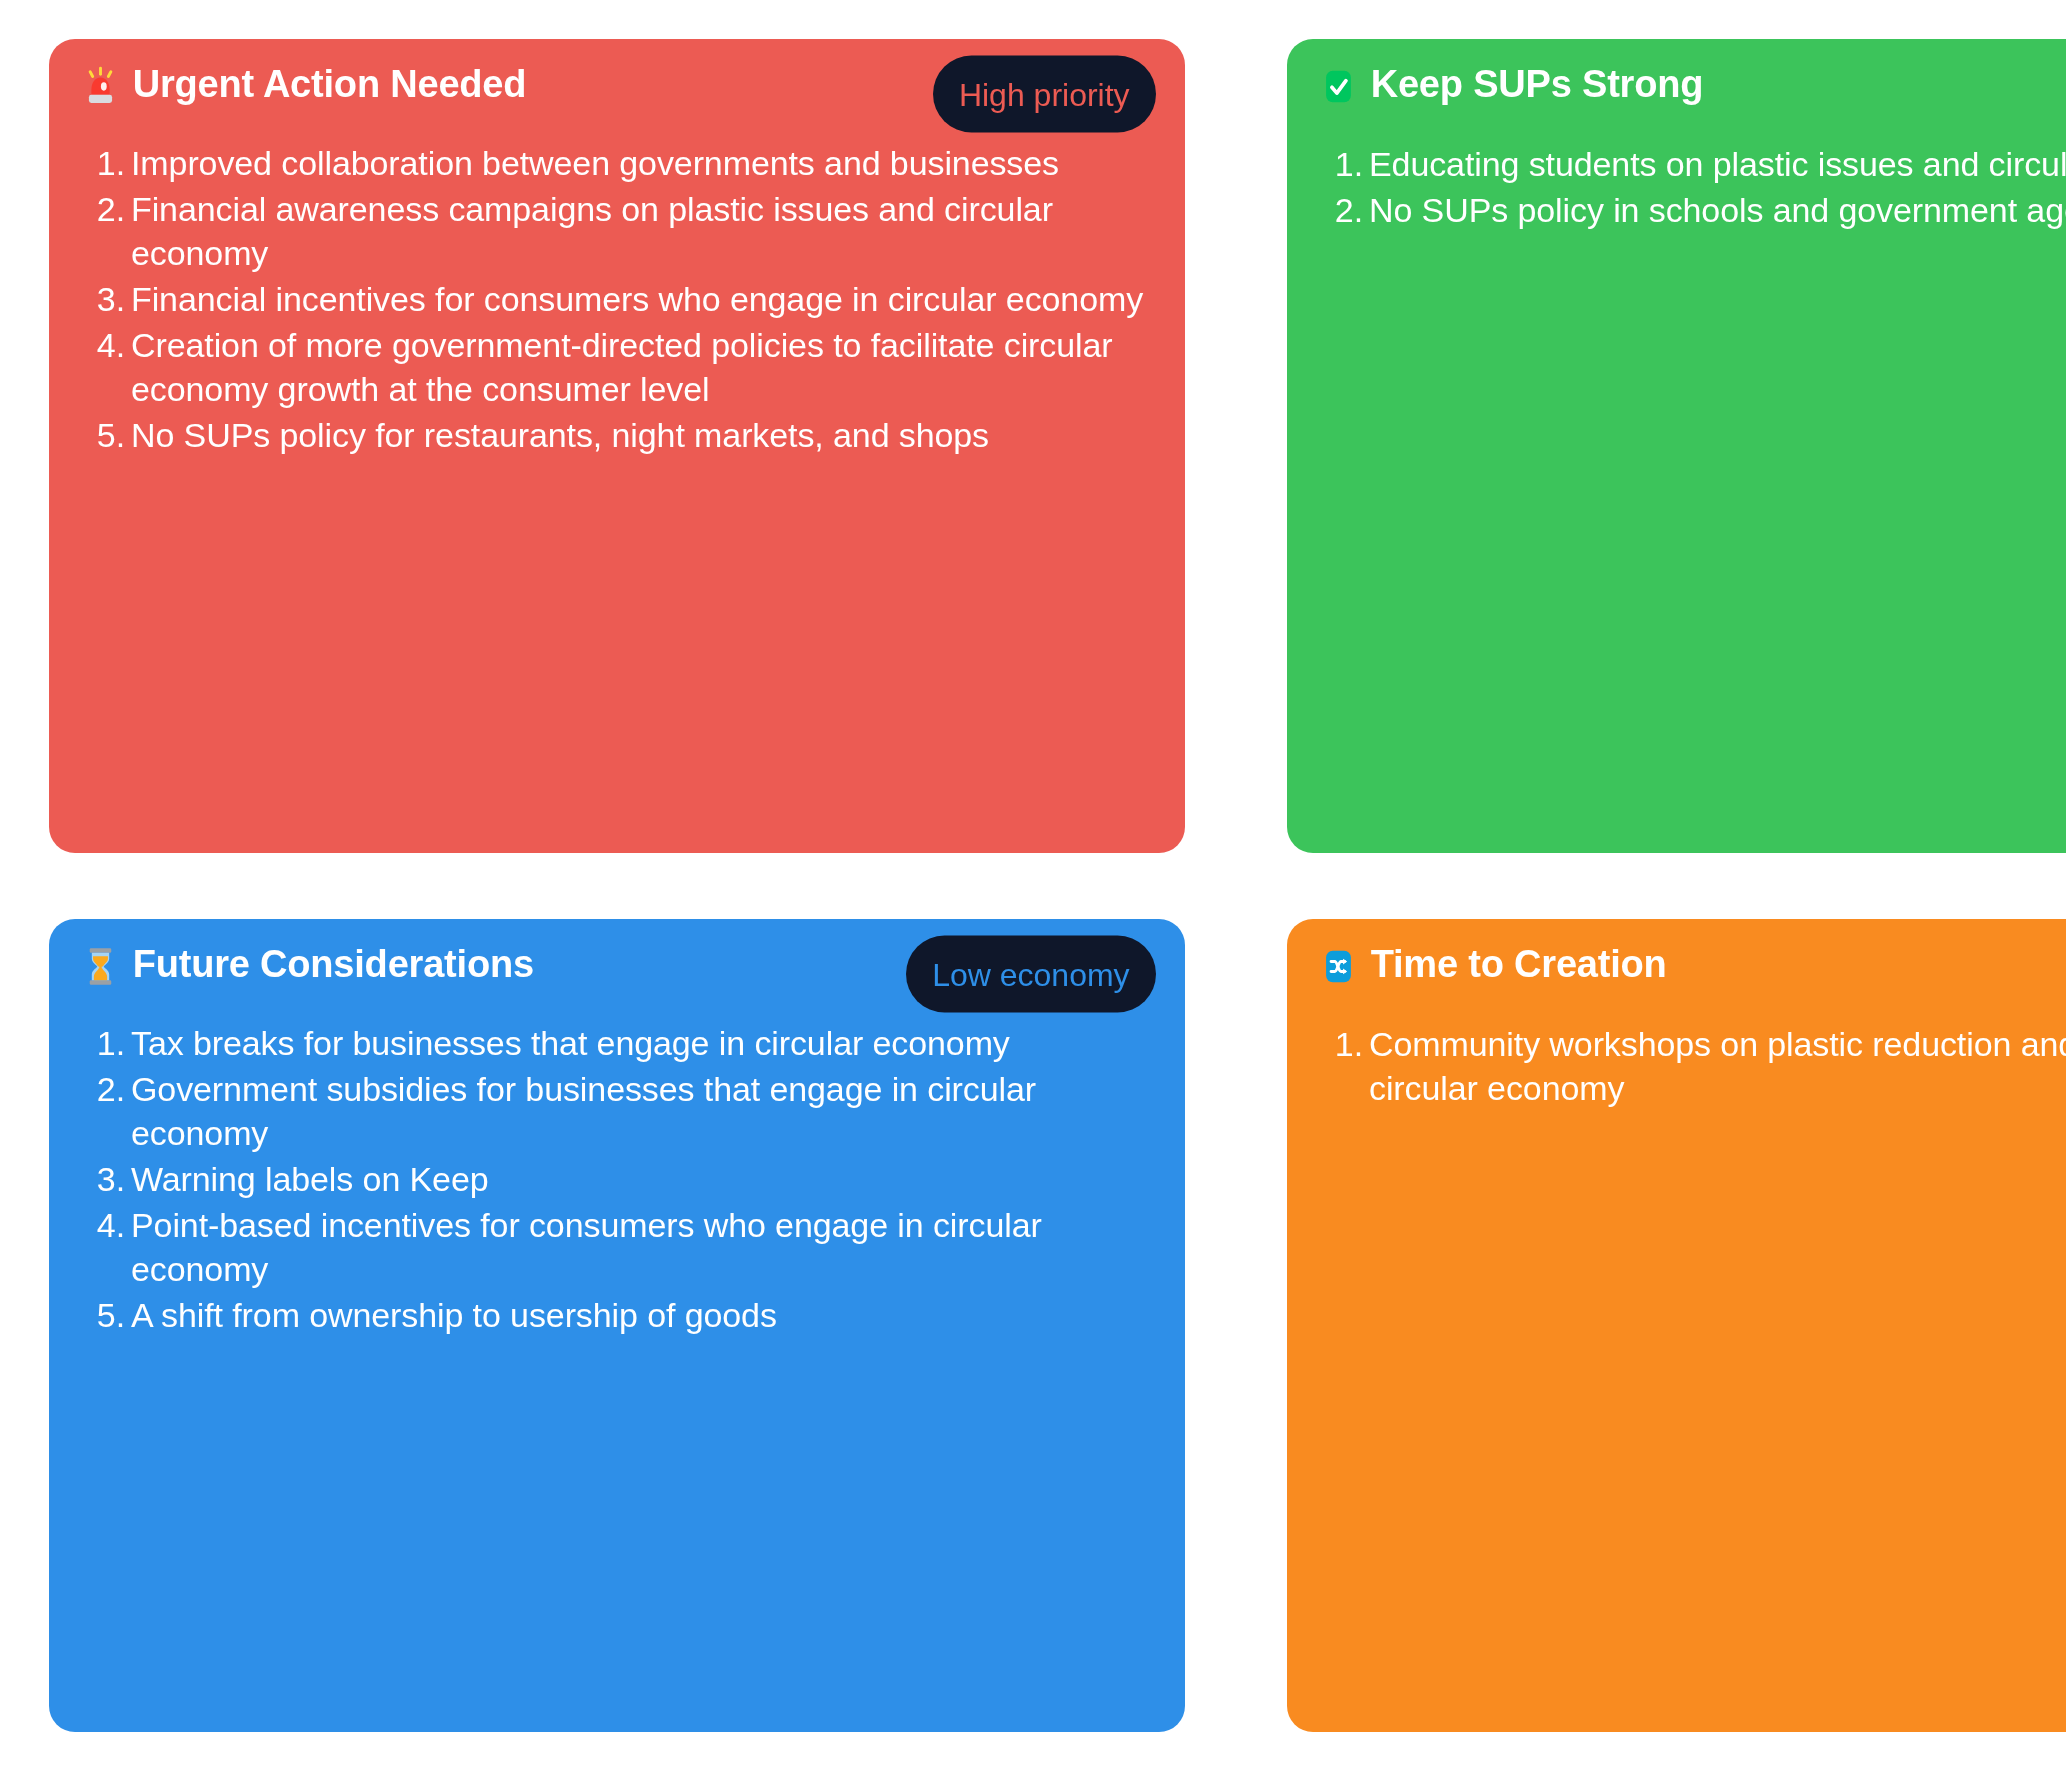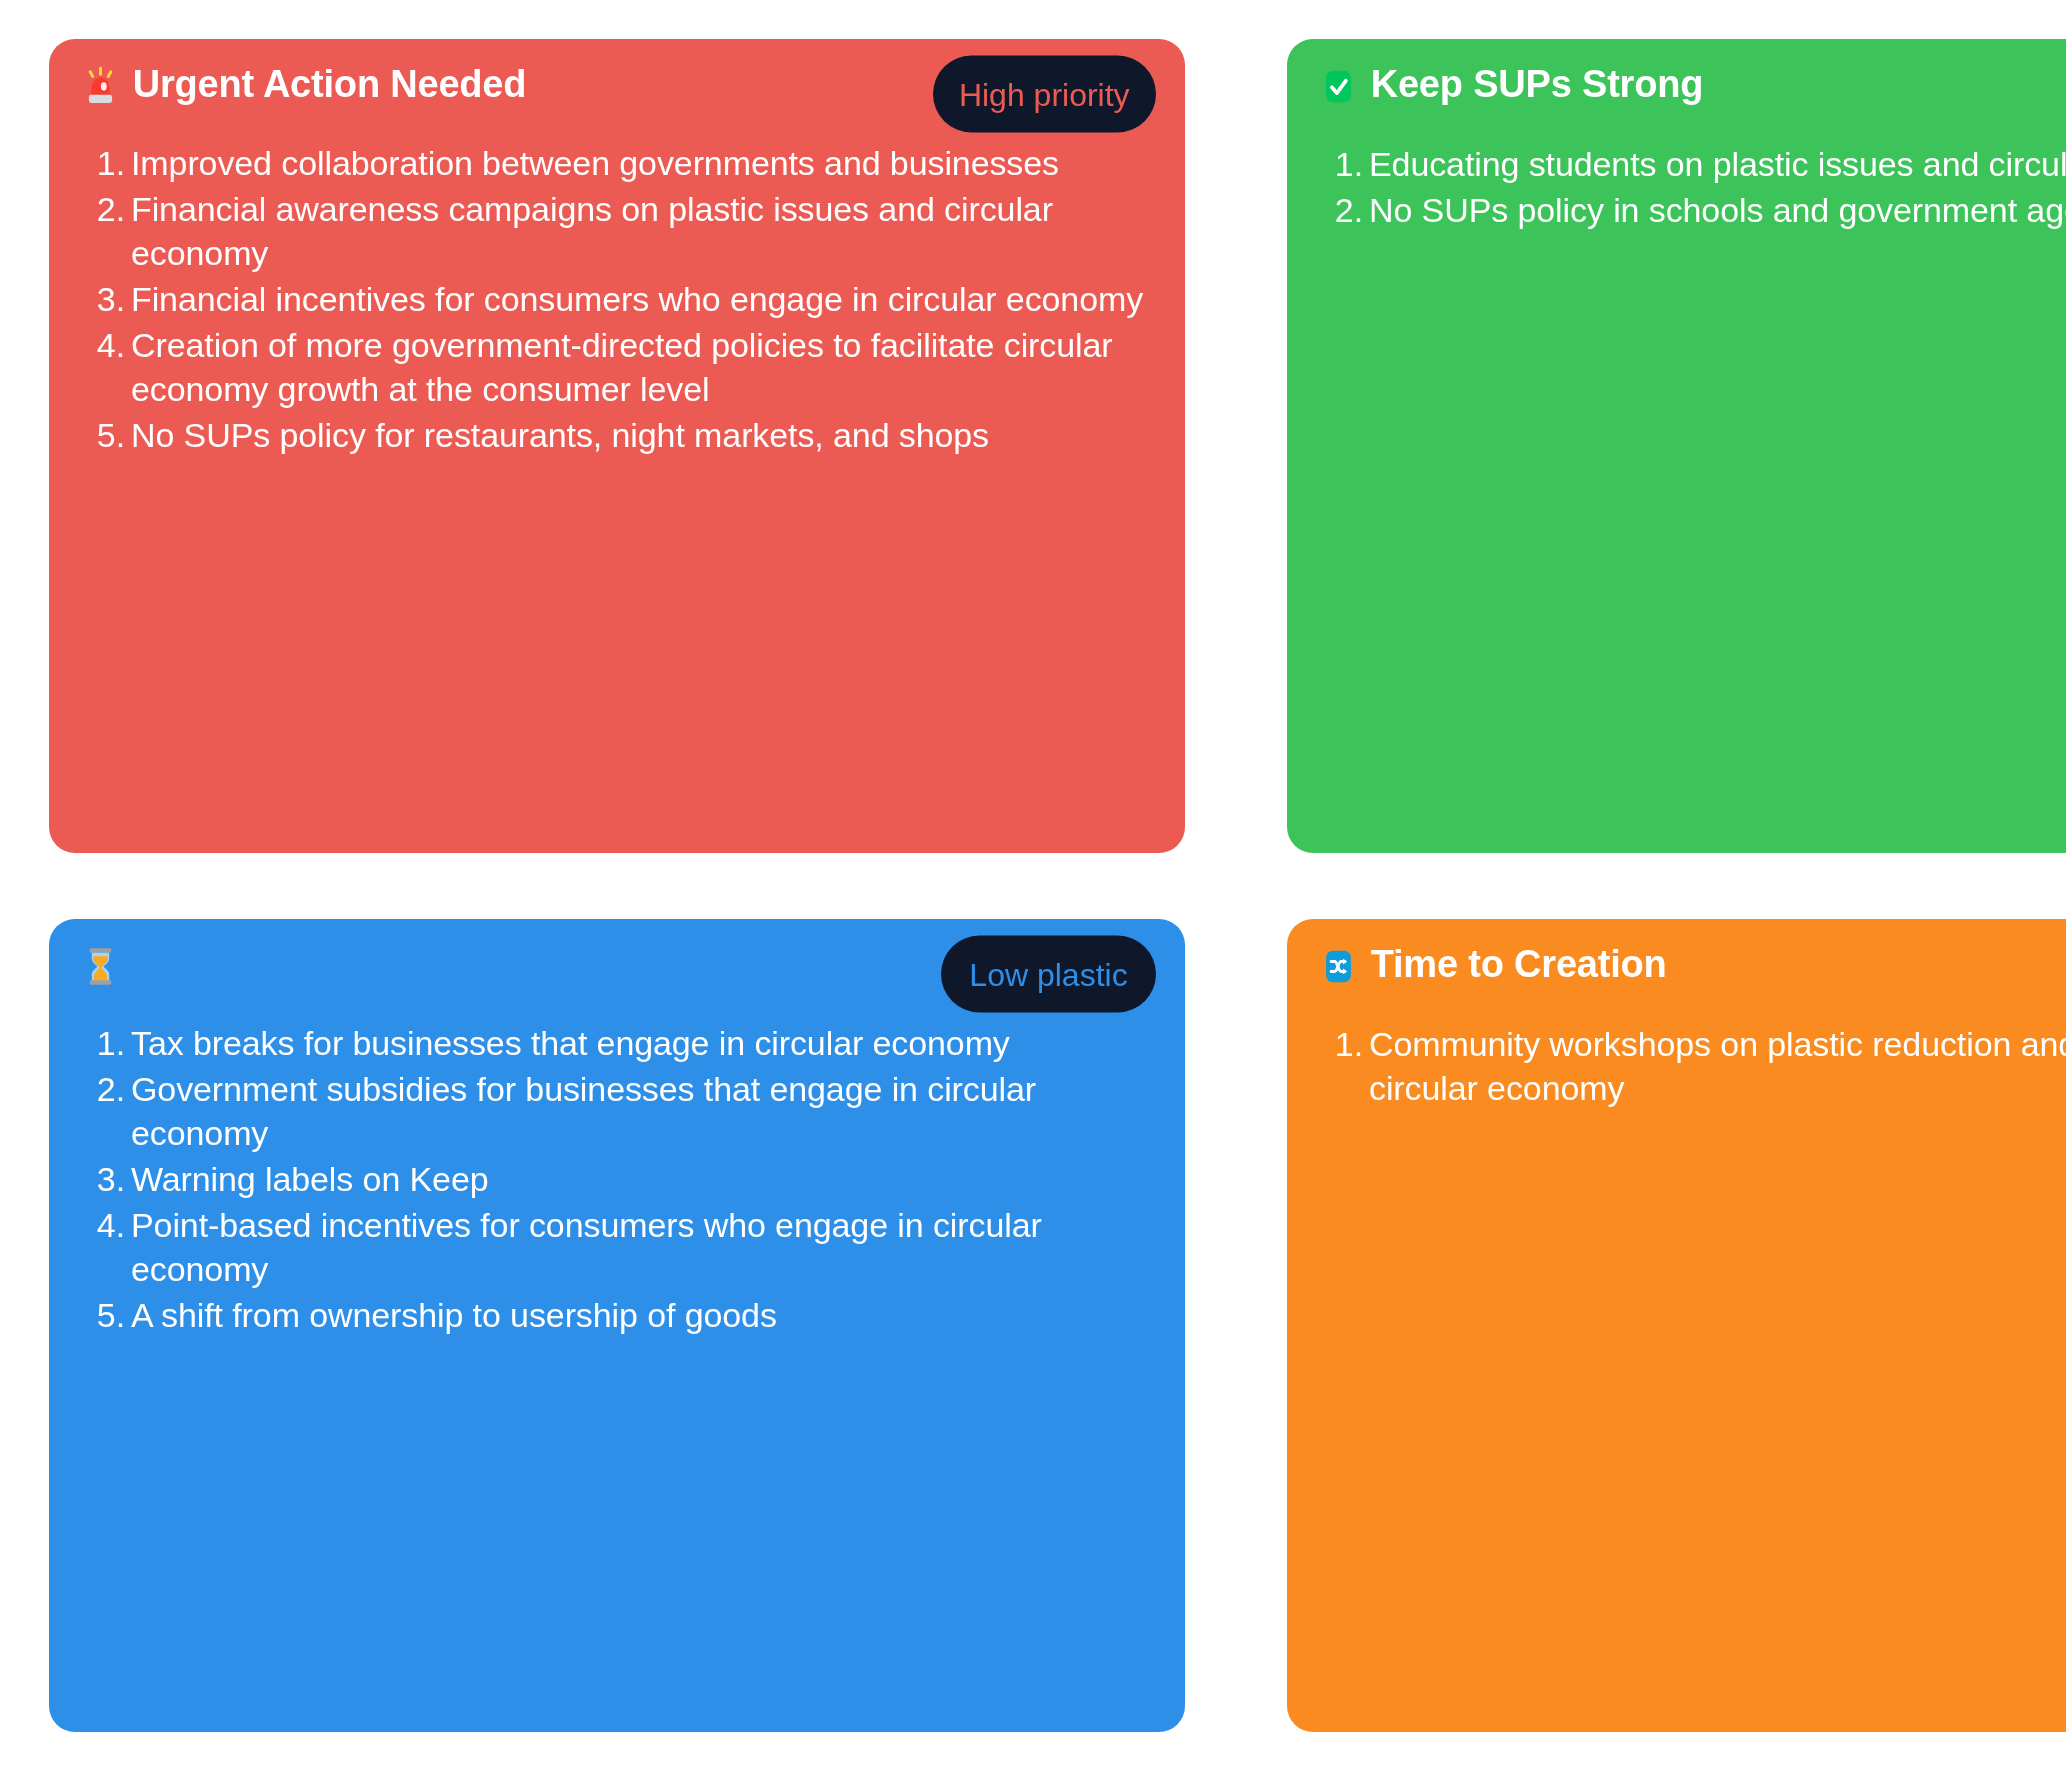--- a/index.html
+++ b/index.html
@@ -148,21 +148,22 @@
       <span class="card-icon">
         <svg viewBox="0 0 104 104" xmlns="http://www.w3.org/2000/svg">
           <rect x="26" y="8" width="52" height="11" rx="3" fill="#9AA0A6"></rect>
           <rect x="26" y="85" width="52" height="11" rx="3" fill="#9AA0A6"></rect>
           <path d="M31 19h42v14c0 10-13 16-13 19s13 9 13 19v14H31V71c0-10 13-16 13-19s-13-9-13-19V19z" fill="#A6D4F5"></path>
           <path d="M34 27h36v6c0 8-12 15-12 19h-12c0-4-12-11-12-19v-6z" fill="#FBA91E"></path>
           <path d="M36 85h32v-9c0-9-10-15-12-20h-8c-2 5-12 11-12 20v9z" fill="#FBA91E"></path>
           <rect x="49" y="47" width="6" height="22" fill="#FBA91E"></rect>
         </svg>
       </span>
-      <span class="card-badge badge--blue">Low plastic</span>
+      <h2 class="card-title">Future Considerations</h2>
+      <span class="card-badge badge--blue">Low economy</span>
     </div>
     <ol class="card-list">
       <li>Tax breaks for businesses that engage in circular economy</li>
       <li>Government subsidies for businesses that engage in circular economy</li>
       <li>Warning labels on Keep</li>
       <li>Point-based incentives for consumers who engage in circular economy</li>
       <li>A shift from ownership to usership of goods</li>
     </ol>
   </section>
 

